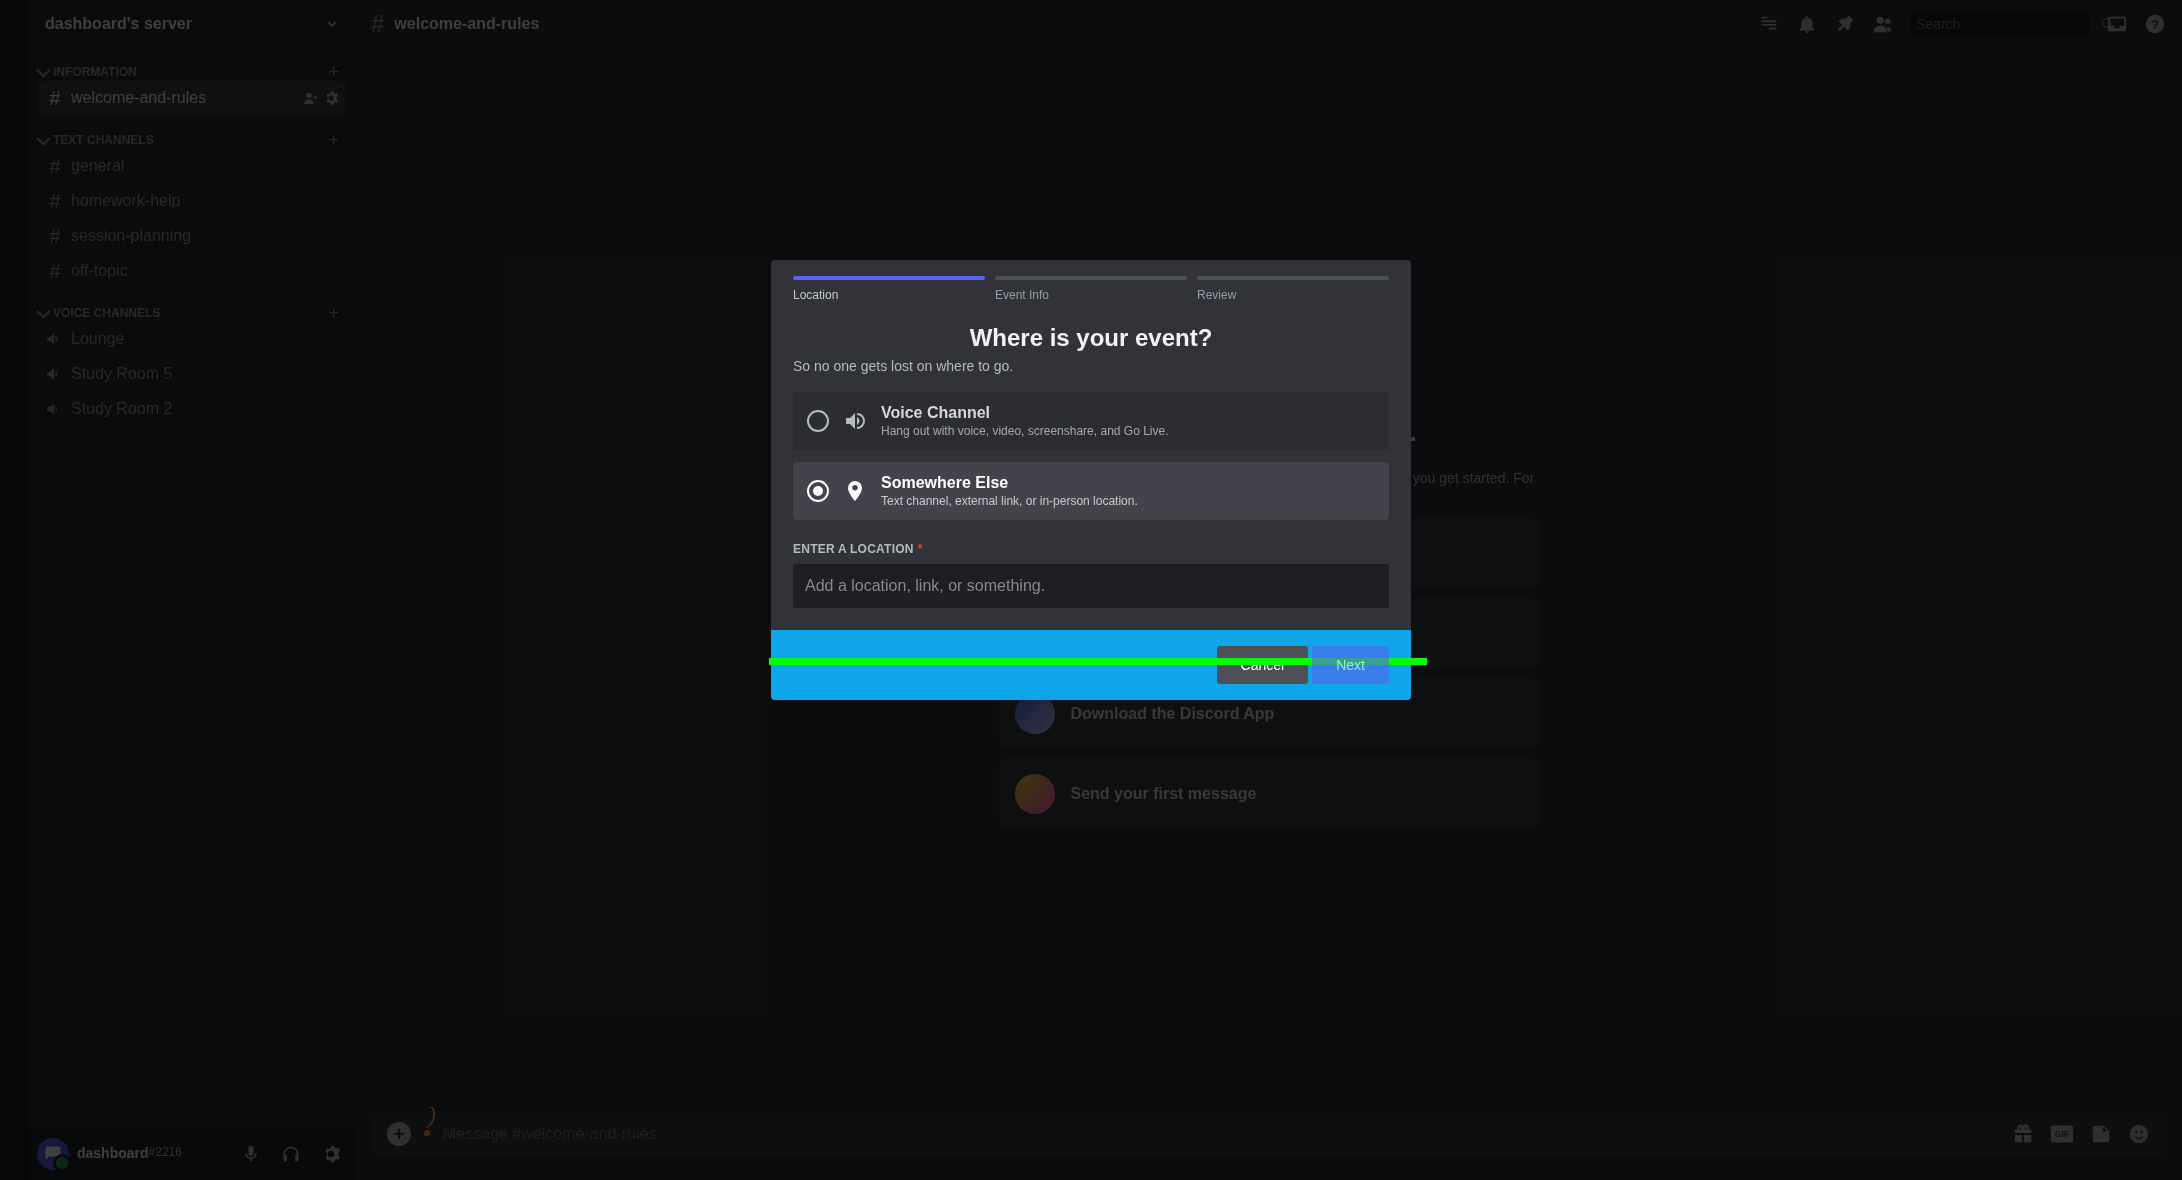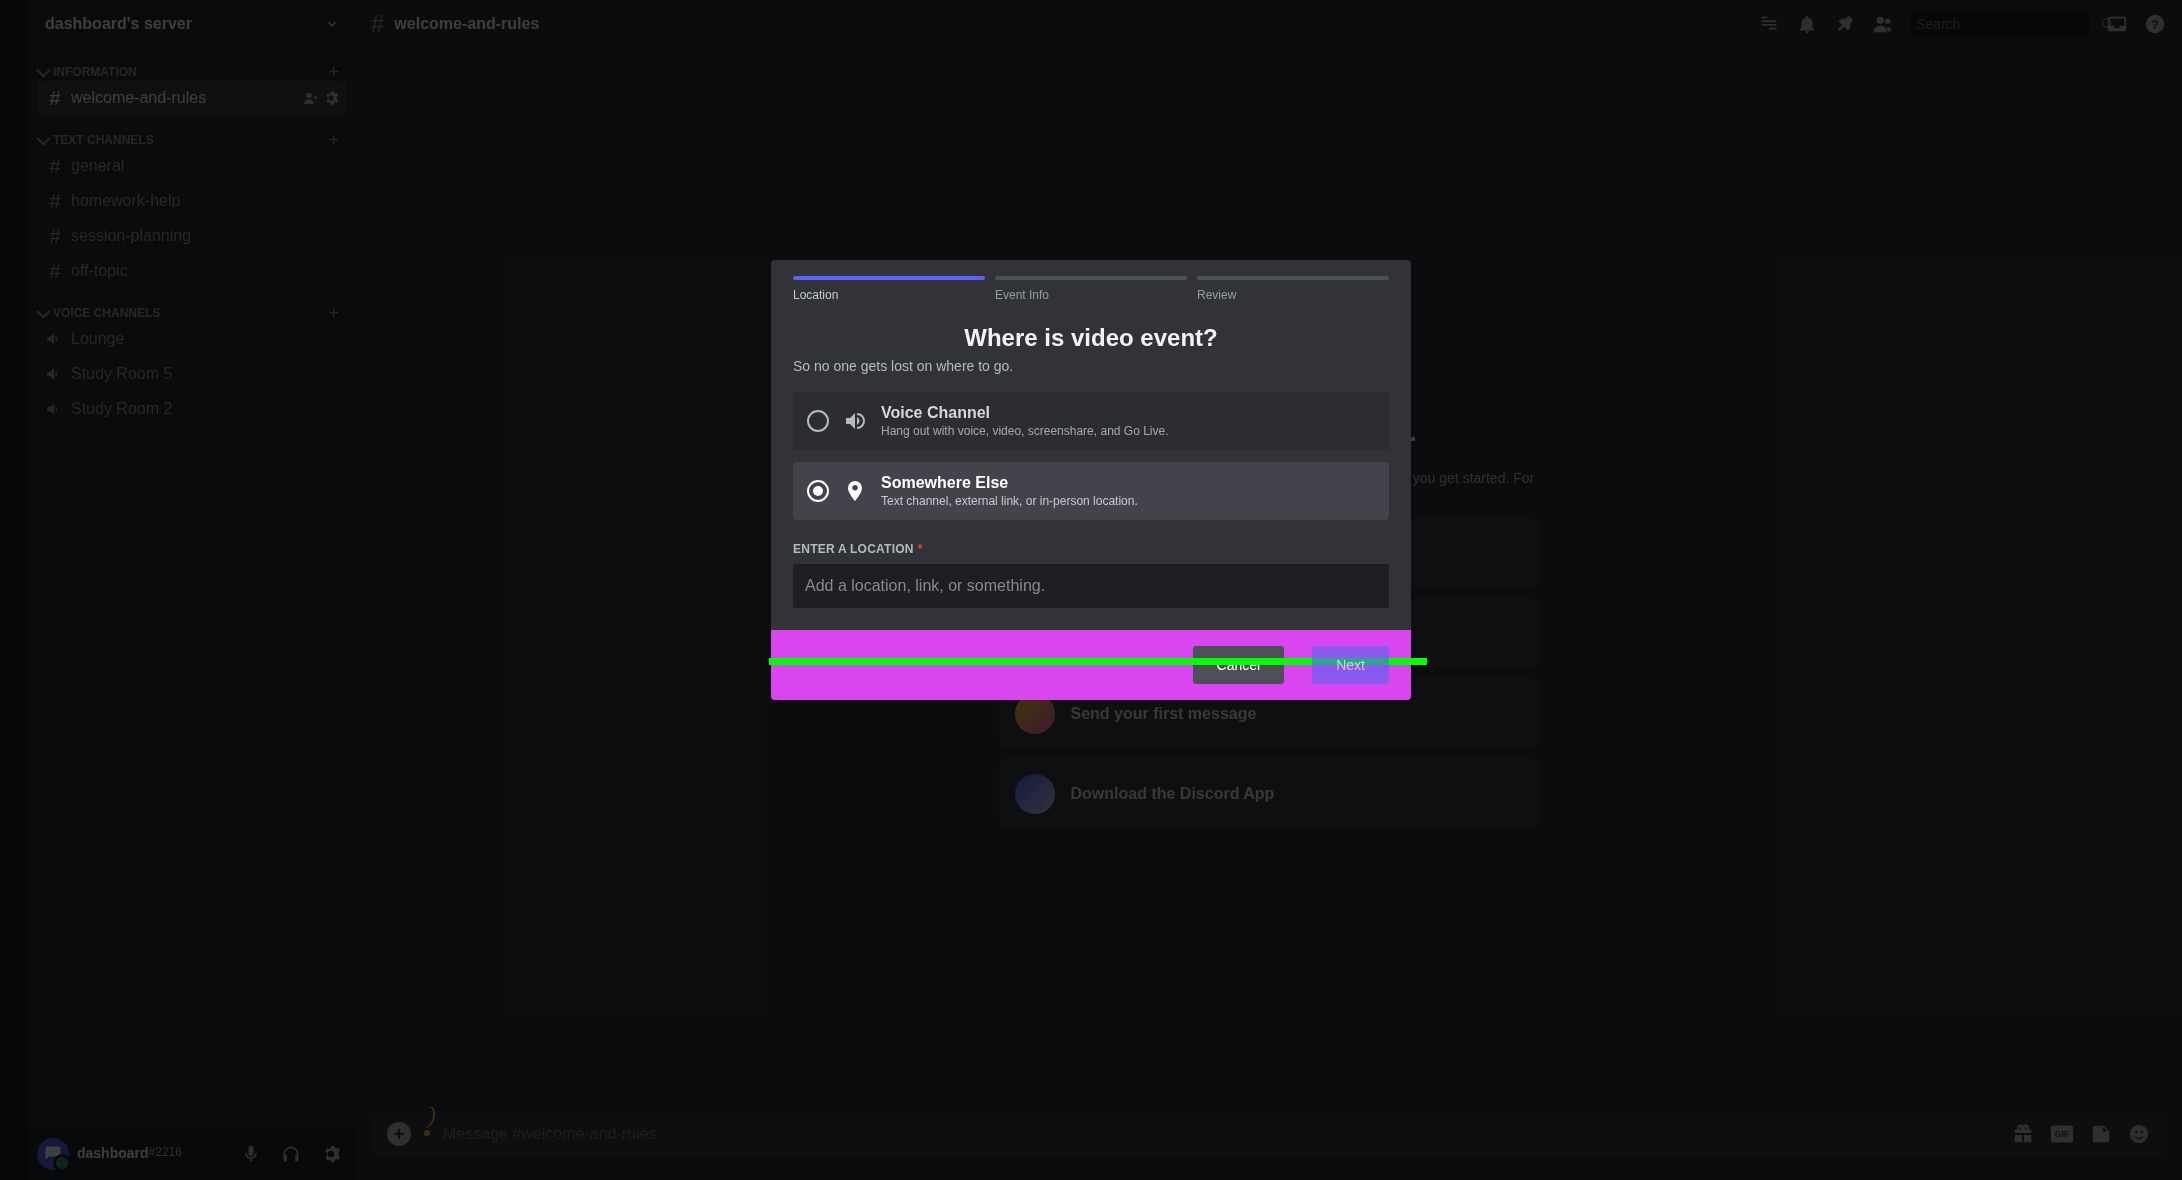--- a/index.html
+++ b/index.html
@@ -97,21 +97,21 @@
   .radio-text .rt-desc { font-size: 12px; color: #a5a9af; margin-top: 2px; }
   .radio-option.selected .rt-desc { color: #c8cacd; }
 
   .green-line { position: absolute; left: -2px; right: -16px; height: 7px; background: #00ff00; top: 398px; }
 
   .field-label { font-size: 12px; font-weight: 700; color: #b5bac1; text-transform: uppercase; letter-spacing: .02em; margin-top: 22px; margin-bottom: 8px; }
   .field-label .req { color: #f23f42; margin-left: 4px; }
   .text-field { width: 100%; background: #1e1f22; border: none; border-radius: 3px; height: 44px; padding: 0 12px; color: #dbdee1; font-size: 16px; outline: none; }
   .text-field::placeholder { color: #87898c; }
 
-  .modal-footer { background: #d946ef; padding: 16px 22px; display: flex; justify-content: flex-end; gap: 28px; border-radius: 0 0 4px 4px; }
+  .modal-footer { background: #0ea5e9; padding: 16px 22px; display: flex; justify-content: flex-end; gap: 4px; border-radius: 0 0 4px 4px; }
   .btn { height: 38px; padding: 0 24px; border-radius: 3px; border: none; font-size: 14px; font-weight: 500; cursor: pointer; }
   .btn-cancel { background: #4e5058; color: #fff; }
   .btn-next { background: #5865f2; color: #fff; opacity: .6; }
 
   svg { display: block; }
 </style>
 </head>
 <body>
 
 <div class="server-col"></div>
@@ -298,27 +298,27 @@
           <div class="action-icon" style="background:linear-gradient(135deg,#ff73fa,#5865f2)"></div>
           <span class="action-label">Invite your friends</span>
           <span class="action-chevron">›</span>
         </div>
         <div class="action-item">
           <div class="action-icon" style="background:linear-gradient(135deg,#ffcd4b,#ff7a00)"></div>
           <span class="action-label">Personalize your server with an icon</span>
           <span class="action-chevron">›</span>
         </div>
         <div class="action-item">
+          <div class="action-icon" style="background:linear-gradient(135deg,#5865f2,#c4cfff)"></div>
+          <span class="action-label">Download the Discord App</span>
+          <span class="action-chevron">›</span>
+        </div>
+        <div class="action-item">
           <div class="action-icon" style="background:linear-gradient(135deg,#ffd836,#ff5fb0)"></div>
           <span class="action-label">Send your first message</span>
-          <span class="action-chevron">›</span>
-        </div>
-        <div class="action-item">
-          <div class="action-icon" style="background:linear-gradient(135deg,#5865f2,#c4cfff)"></div>
-          <span class="action-label">Download the Discord App</span>
           <span class="action-chevron">›</span>
         </div>
       </div>
     </div>
   </div>
 
   <div class="chat-input-row">
     <div class="chat-input">
       <span class="plus-circ">+</span>
       <span class="excl-wrap">
@@ -369,21 +369,21 @@
         <div class="step">
           <div class="step-bar"></div>
           <div class="step-label">Event Info</div>
         </div>
         <div class="step">
           <div class="step-bar"></div>
           <div class="step-label">Review</div>
         </div>
       </div>
 
-      <div class="modal-title">Where is video event?</div>
+      <div class="modal-title">Where is your event?</div>
       <div class="modal-sub">So no one gets lost on where to go.</div>
 
       <div class="radio-option">
         <span class="radio-circle"></span>
         <span class="radio-icon">
             <svg width="24" height="24" viewBox="0 0 24 24" fill="currentColor">
               <path d="M3 9v6h4l5 5V4L7 9H3zm13.5 3a4.5 4.5 0 00-2.5-4v8a4.5 4.5 0 002.5-4zM14 4v2a6 6 0 010 12v2a8 8 0 000-16z"></path>
             </svg>
           </span>
         <span class="radio-text">

